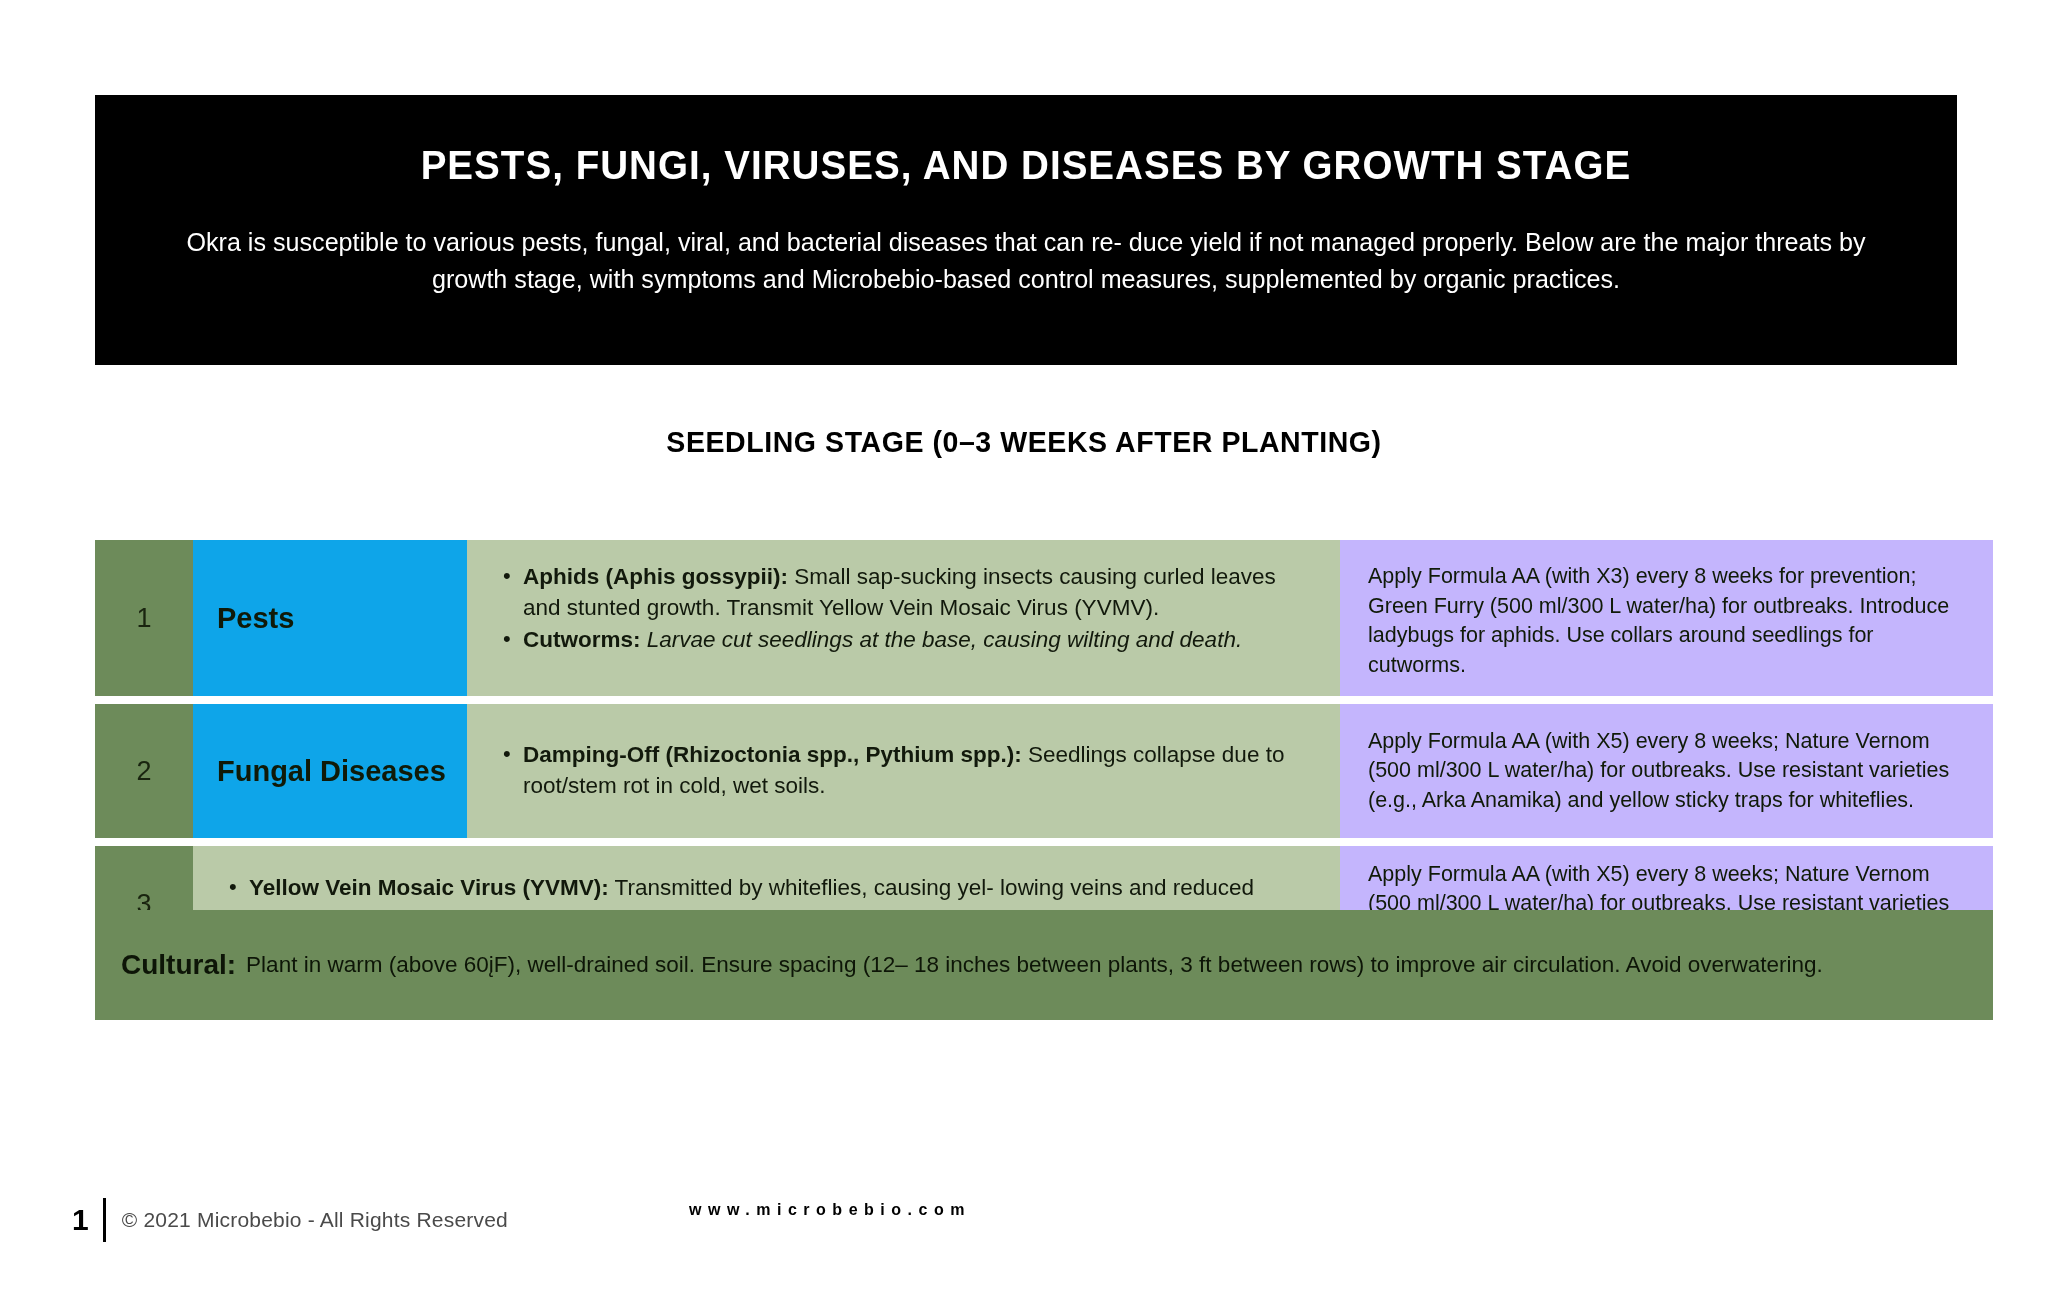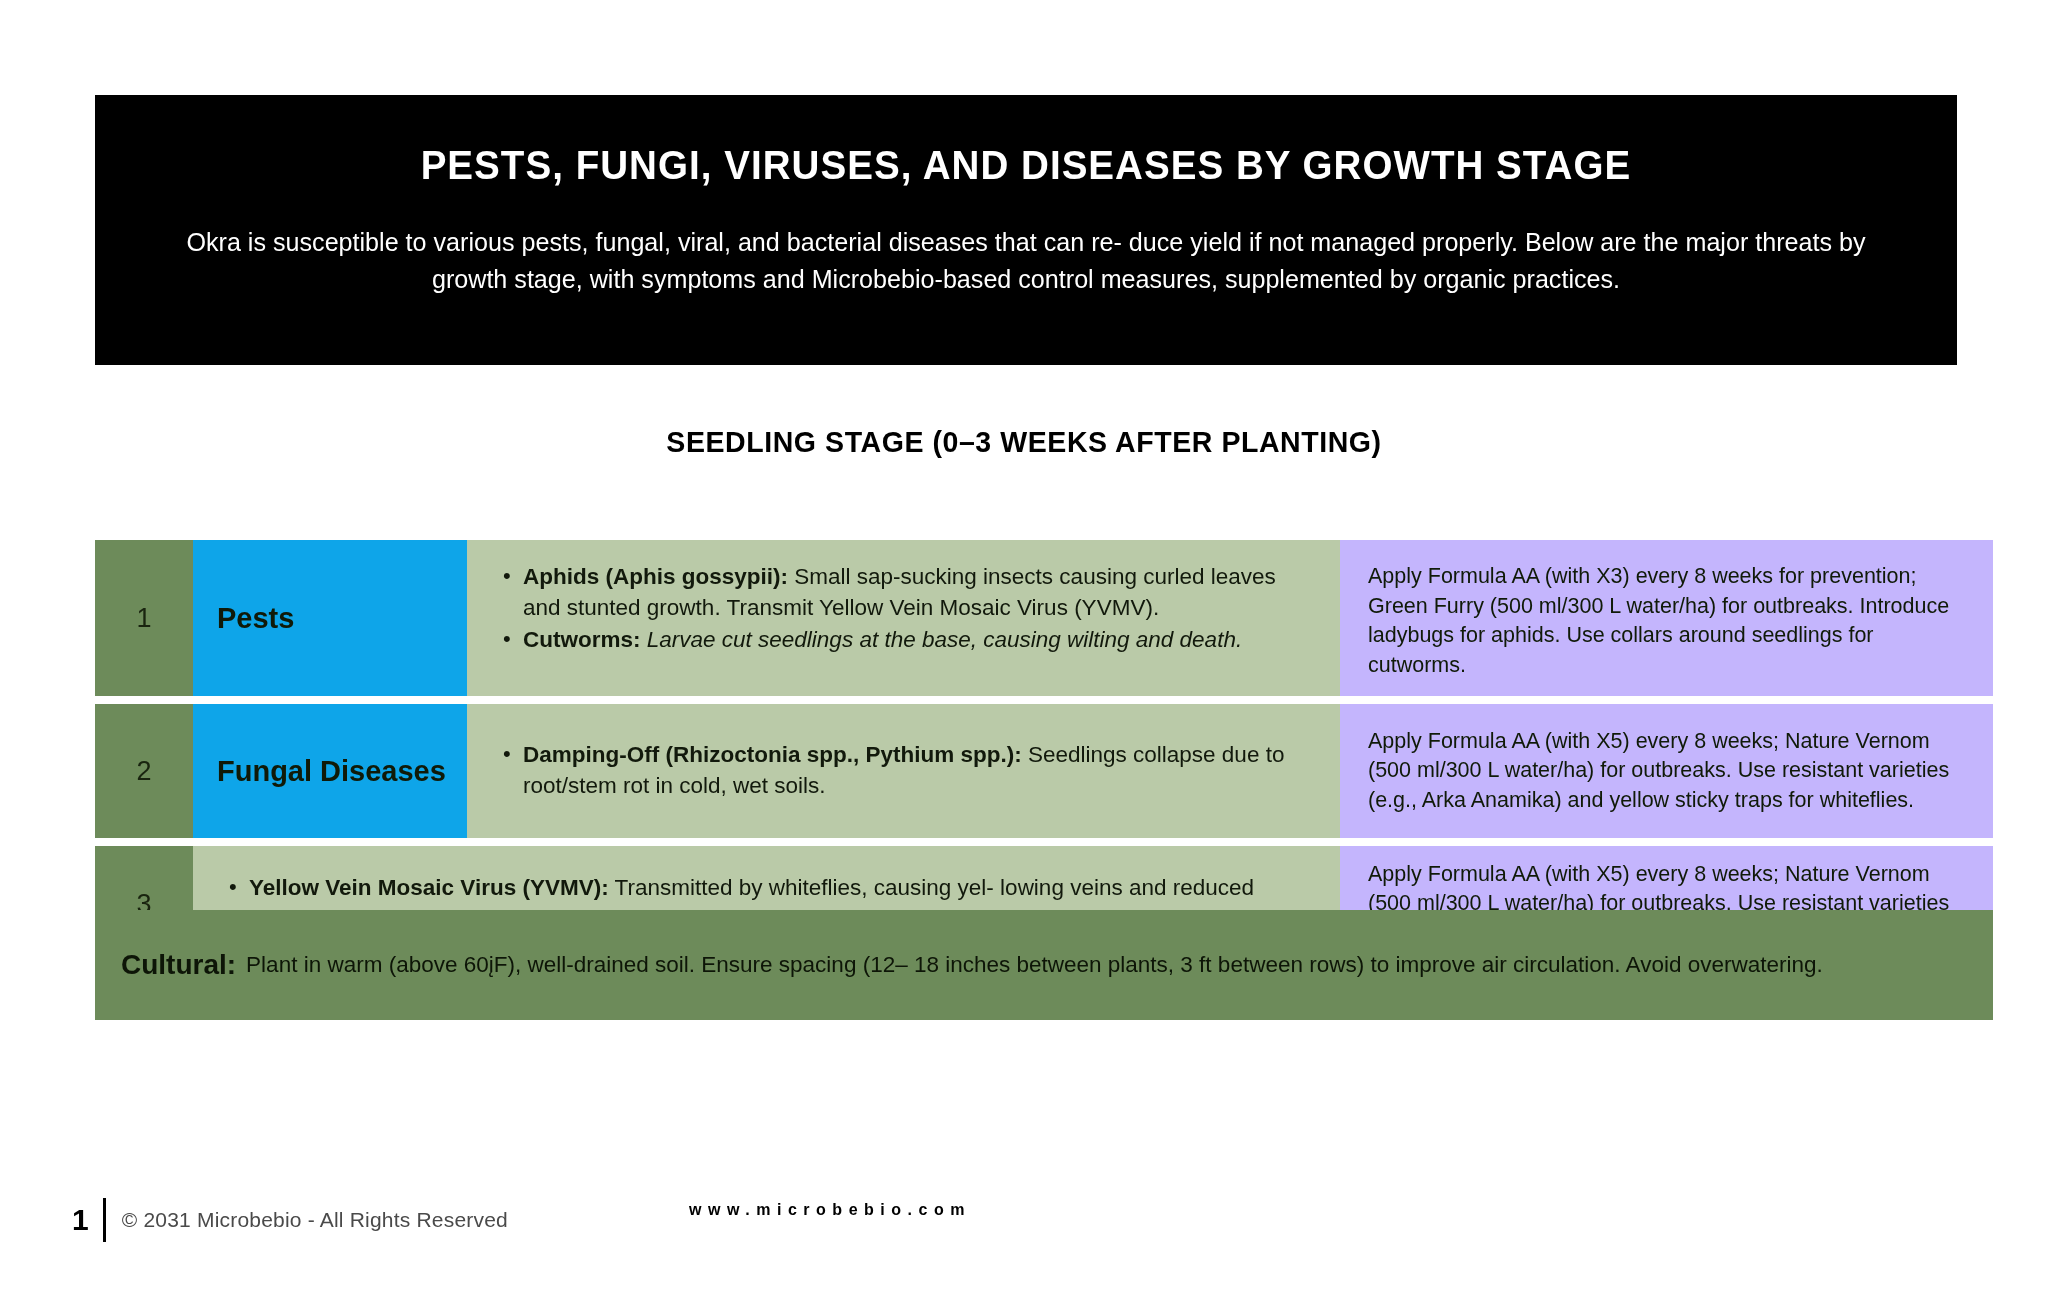--- a/index.html
+++ b/index.html
@@ -292,18 +292,18 @@
 
   <div class="cultural">
     <span class="lbl">Cultural:</span>
     <span class="txt">Plant in warm (above 60įF), well-drained soil. Ensure spacing (12– 18 inches between plants, 3 ft between rows) to improve air circulation. Avoid overwatering.</span>
   </div>
 
   <div class="footer">
     <div class="footer-left">
       <span class="pagenum">1</span>
       <span class="divider-bar"></span>
-      <span class="copyright">© 2031 Microbebio - All Rights Reserved</span>
+      <span class="copyright">© 2021 Microbebio - All Rights Reserved</span>
     </div>
     <div class="website">www.microbebio.com</div>
   </div>
 
 </div>
 
 </body></html>

